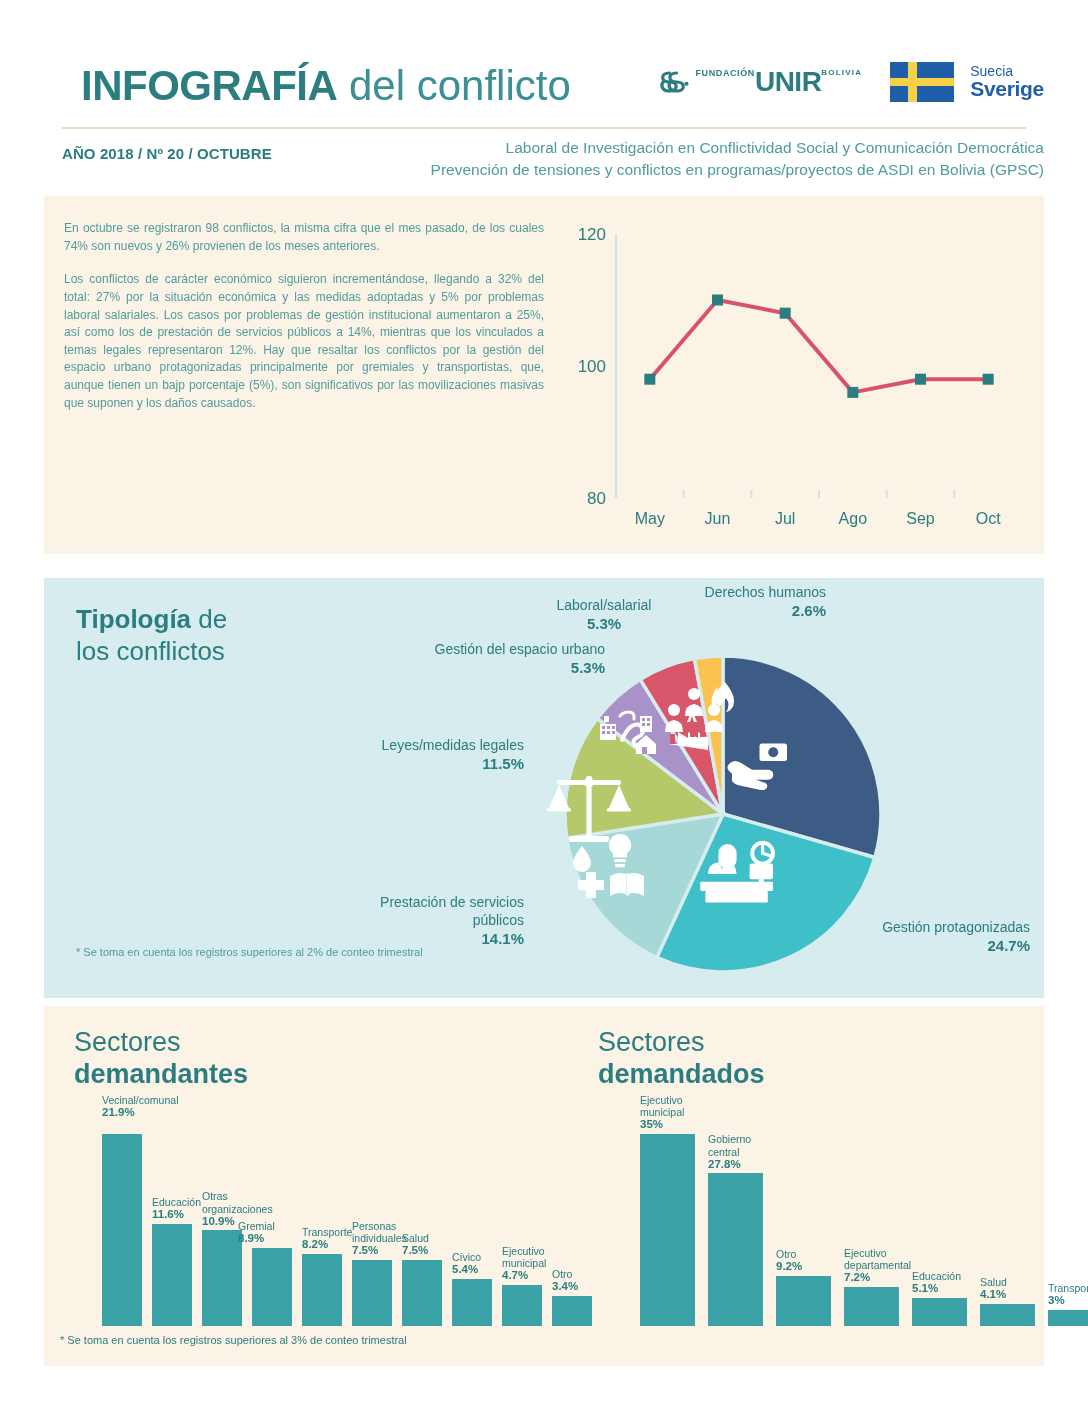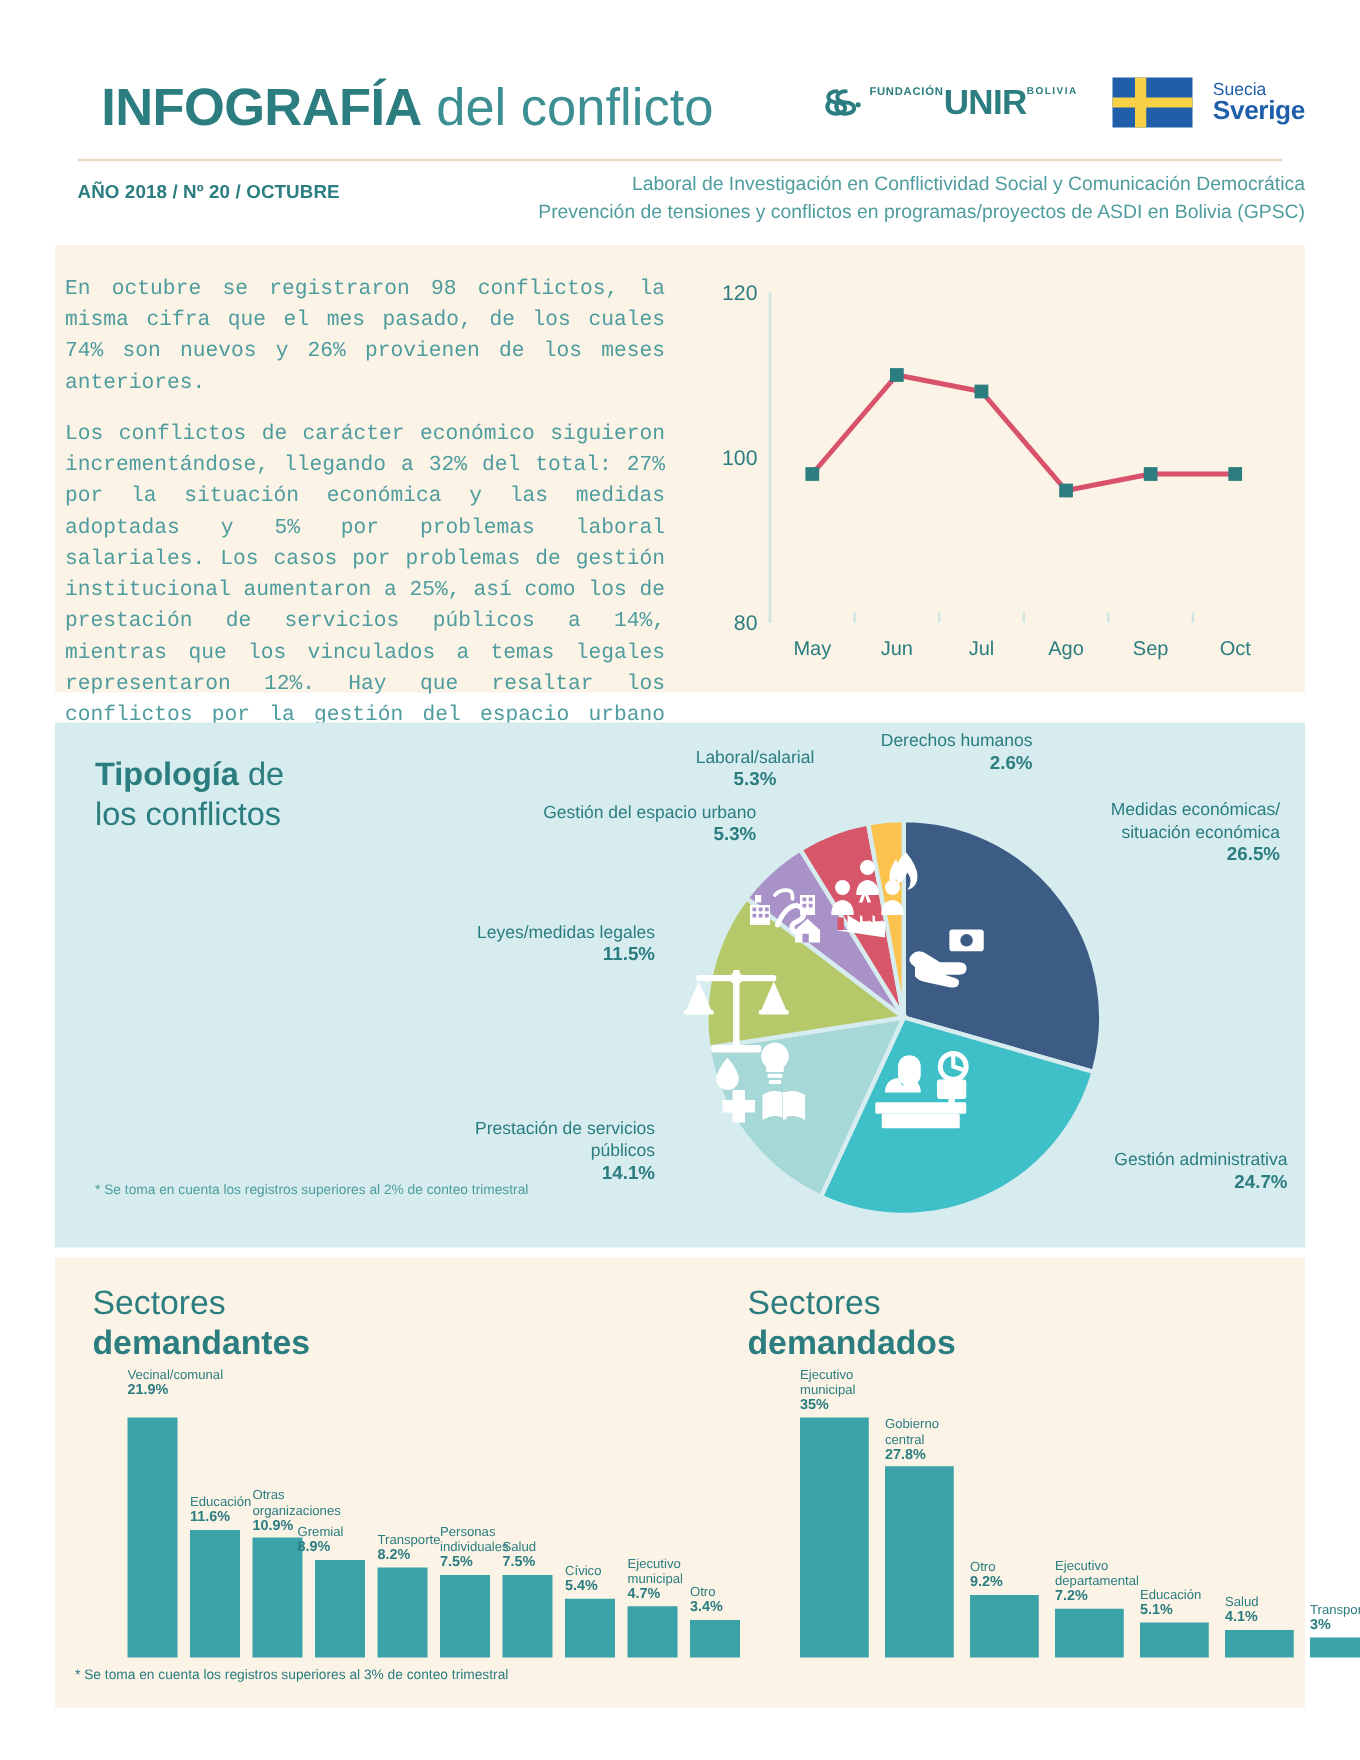--- a/index.html
+++ b/index.html
@@ -37,22 +37,22 @@
   .suecia-1 { font-size: 14px; color: #1f5fa9; }
   .suecia-2 { font-size: 21px; font-weight: bold; color: #1f5fa9; letter-spacing: -0.3px; }
 
   .hr-rule { position: absolute; left: 62px; top: 127px; width: 964px; height: 2px; background: #e8d9bd; }
   .issue { position: absolute; left: 62px; top: 145px; font-size: 15px; font-weight: bold; color: #2b7d80; letter-spacing: 0.1px; }
   .prog { position: absolute; right: 44px; top: 137px; text-align: right; color: #4f9c9e; font-size: 15.5px; line-height: 1.45; }
 
   
   .block1 { position: absolute; left: 44px; top: 196px; width: 1000px; height: 358px; background: #fbf3e6; }
   .intro {
-    position: absolute; left: 8px; top: 24px; width: 480px;
-    color: #4f9c9e; font-size: 17px; line-height: 1.47; text-align: justify; font-family: Liberation Mono, monospace;
+    position: absolute; left: 20px; top: 24px; width: 480px;
+    color: #4f9c9e; font-size: 12px; line-height: 1.47; text-align: justify;
   }
   .intro p + p { margin-top: 16px; }
 
   .linechart { position: absolute; left: 500px; top: 20px; width: 490px; height: 320px; }
 
   
   .block2 { position: absolute; left: 44px; top: 578px; width: 1000px; height: 420px; background: #d6ecee; }
   .tipologia { position: absolute; left: 32px; top: 26px; color: #2b7d80; line-height: 1.22; }
   .tipologia .b { font-size: 26px; font-weight: bold; }
   .tipologia .l { font-size: 26px; font-weight: 300; }
@@ -269,27 +269,22 @@
     </svg>
 
     <div class="pie-label pl-center" style="left:470px; top:18px; width:180px;">
       <span>Laboral/salarial</span><br>
       <span class="pct">5.3%</span>
     </div>
     <div class="pie-label pl-left" style="left:602px; top:5px; width:180px;">
       <span>Derechos humanos</span><br>
       <span class="pct">2.6%</span>
     </div>
-    <div class="pie-label pl-left" style="left:780px; top:60px; width:200px;">
-      <span>Medidas económicas/</span><br>
-      <span>situación económica</span><br>
-      <span class="pct">26.5%</span>
-    </div>
     <div class="pie-label pl-left" style="left:776px; top:340px; width:210px;">
-      <span>Gestión administrativa</span><br>
+      <span>Gestión protagonizadas</span><br>
       <span class="pct">24.7%</span>
     </div>
     <div class="pie-label pl-left" style="left:300px; top:315px; width:180px;">
       <span>Prestación de servicios públicos</span><br>
       <span class="pct">14.1%</span>
     </div>
     <div class="pie-label pl-left" style="left:315px; top:158px; width:165px;">
       <span>Leyes/medidas legales</span><br>
       <span class="pct">11.5%</span>
     </div>

